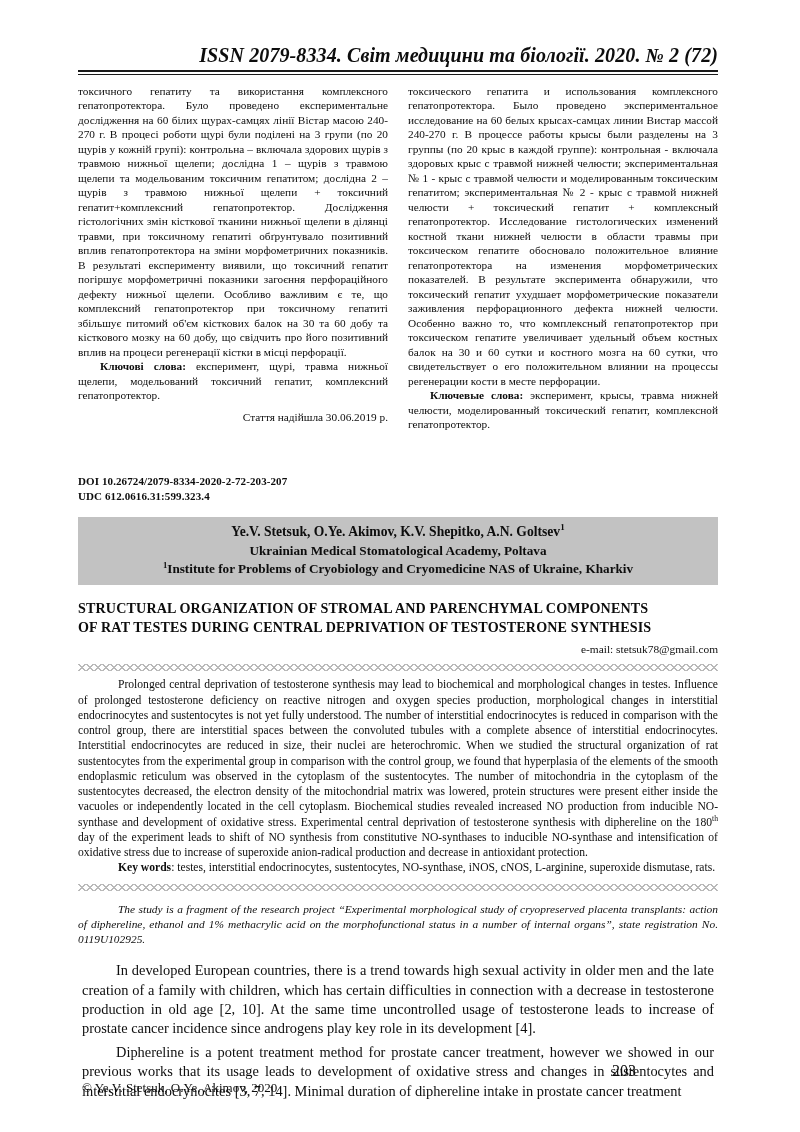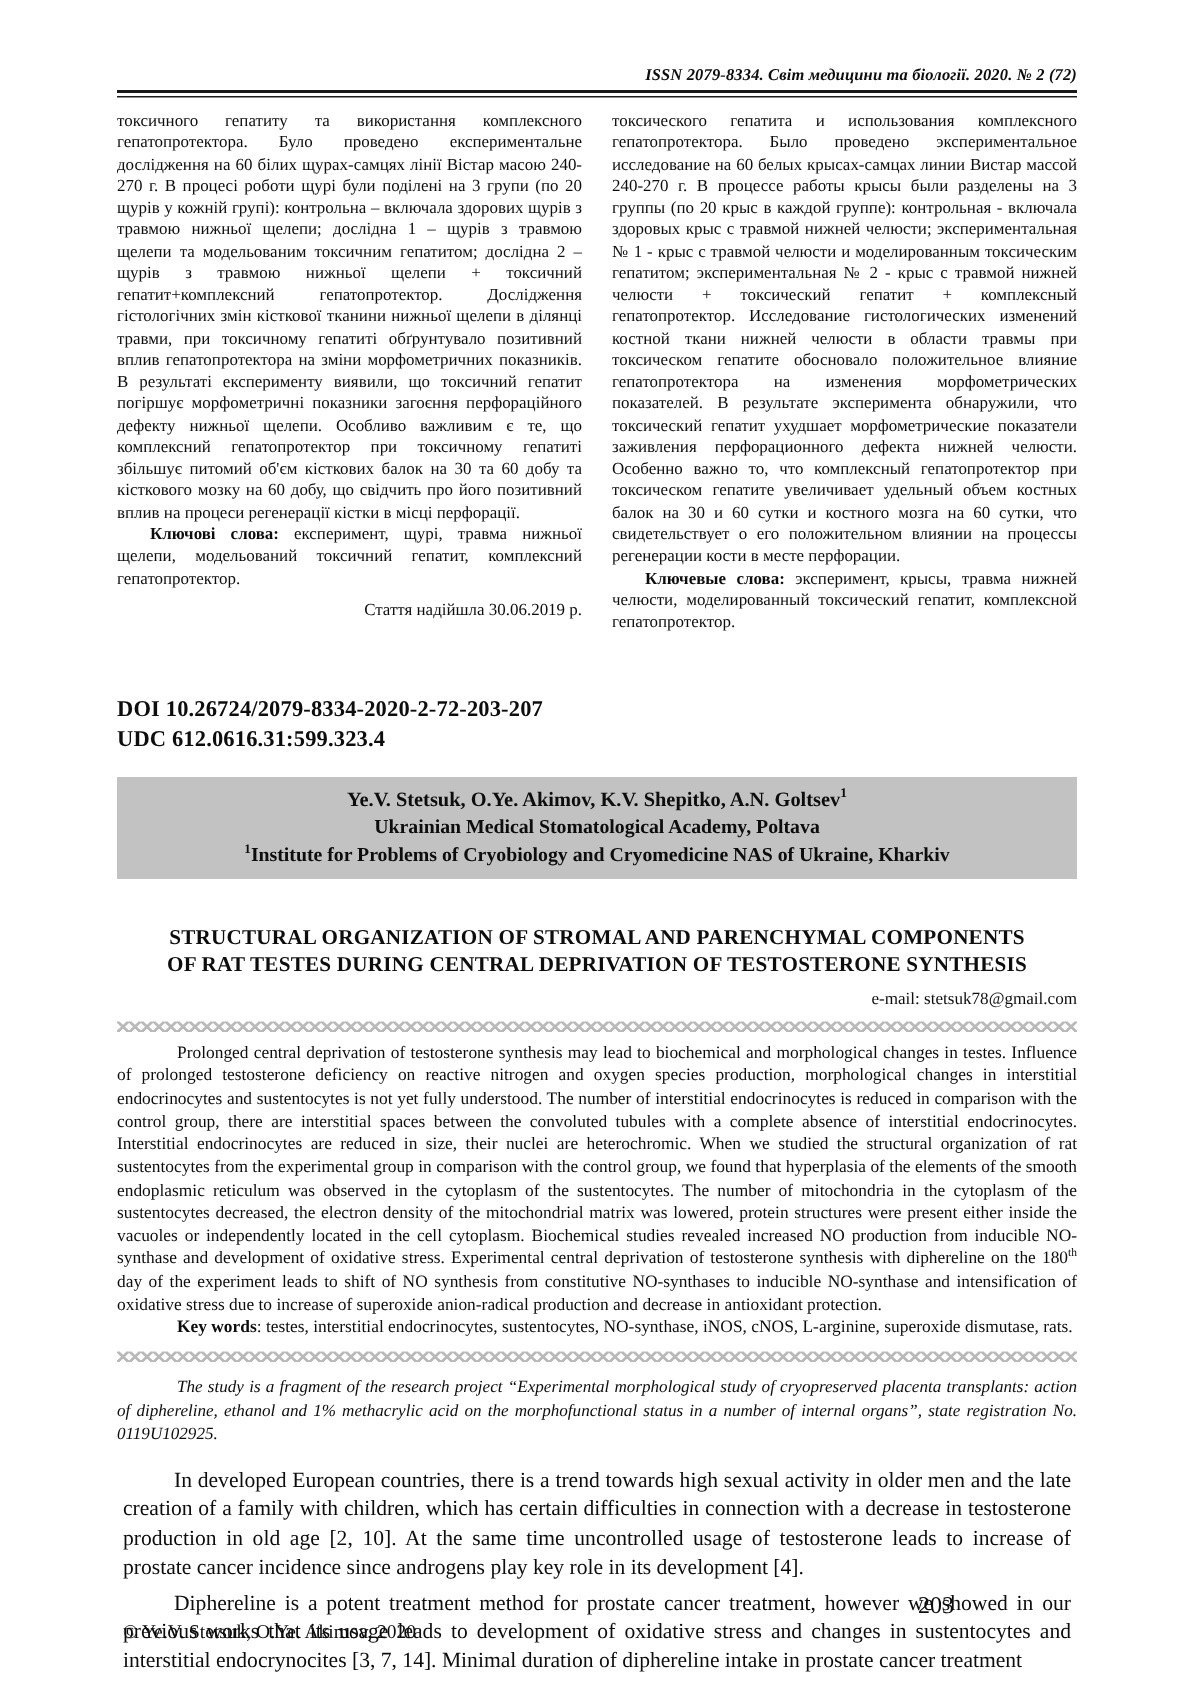--- a/index.html
+++ b/index.html
@@ -22,21 +22,21 @@
     left: 78px;
     top: 44px;
     width: 640px;
   }
 
   
   .runhead {
     text-align: right;
     font-style: italic;
     font-weight: bold;
-    font-size: 11px;
+    font-size: 20px;
     letter-spacing: .1px;
     line-height: 1.1;
     padding-bottom: 4px;
   }
   .rule-double {
     border-top: 2.0px solid #1a1a1a;
     border-bottom: 0.9px solid #1a1a1a;
     height: 1.6px;
     margin: 0 0 9px 0;
   }
@@ -66,42 +66,41 @@
     text-align: right;
     margin-top: 7px;
     text-indent: 0;
   }
   .col .kwlabel { font-weight: bold; }
 
   
   .doiblock {
     margin-top: 42px;
     font-weight: bold;
-    font-size: 15px;
+    font-size: 11px;
     line-height: 1.33;
     letter-spacing: .1px;
   }
 
   
   .authorbox {
     margin-top: 14px;
     background: #c2c2c2;
     text-align: center;
     font-weight: bold;
     font-size: 13.6px;
     line-height: 1.42;
     padding: 5px 6px 6px 6px;
   }
   .authorbox .aff { font-size: 13.2px; }
   sup { font-size: .66em; vertical-align: super; line-height: 0; }
 
   
   .title {
-    margin-top: 30px;
-    text-align: center;
+    margin-top: 14px;
     font-weight: bold;
     font-size: 14.1px;
     line-height: 1.33;
     letter-spacing: .15px;
   }
   .email {
     margin-top: 7px;
     text-align: right;
     font-size: 11.4px;
   }

